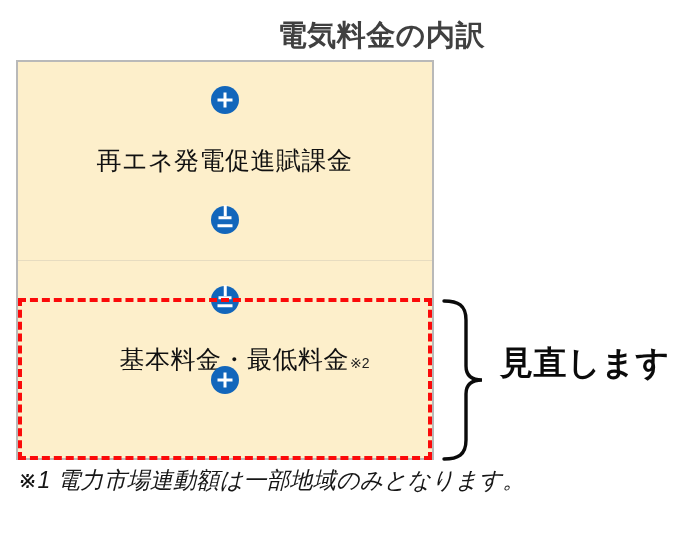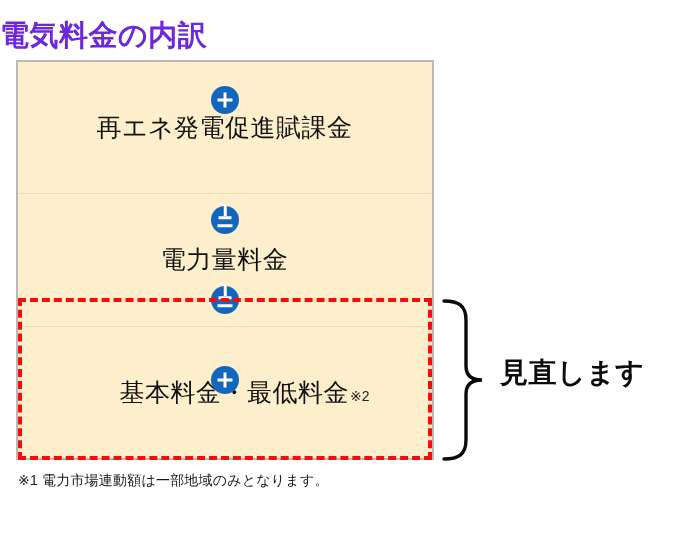--- a/index.html
+++ b/index.html
@@ -22,26 +22,27 @@
     width: 700px;
     height: 537px;
   }
 
   
   .title {
     position: absolute;
     left: 0;
     top: 16px;
     width: 450px;
-    text-align: left;
+    text-align: right;
     font-size: 29px;
     font-weight: bold;
     letter-spacing: 0.5px;
-    color: #6d28d9;
-    white-space: nowrap;
+    color: #404040;
+    white-space: nowrap;
+    padding-left: 35px;
   }
 
   
   .breakdown {
     position: absolute;
     left: 16px;
     top: 60px;
     width: 418px;
     height: 400px;
     box-sizing: border-box;
@@ -167,41 +168,42 @@
     left: 442px;
     top: 298px;
     width: 52px;
     height: 164px;
   }
   .brace svg { display: block; }
 
   .callout {
     position: absolute;
     left: 500px;
-    top: 354px;
-    font-size: 28px;
+    top: 341px;
+    font-size: 33px;
     font-weight: bold;
     color: #0b0b0b;
     letter-spacing: 0.5px;
     white-space: nowrap;
   }
 
   
   .footnotes {
     position: absolute;
     left: 18px;
     top: 466px;
     width: 560px;
   }
   .footnote {
-    font-size: 14px;
+    font-size: 23px;
     line-height: 28px;
     color: #161616;
     white-space: nowrap;
     letter-spacing: 0.2px;
+    font-style: italic;
   }
 </style>
 </head>
 <body>
 
 <div id="stage">
 
   <div class="title">電気料金の内訳</div>
 
   <div class="breakdown">
@@ -209,26 +211,20 @@
 
       <div class="row">
         <span class="row-label">
           <span>再エネ発電促進賦課金</span>
             <span class="row-note"></span>
         </span>
       </div>
 
 
 
-      <div class="row">
-        <span class="row-label">
-          <span>電力量料金</span>
-            <span class="row-note"></span>
-        </span>
-      </div>
 
       <div class="row">
         <span class="row-label">
           <span>基本料金・最低料金</span>
             <span class="row-note">※2</span>
         </span>
       </div>
 
     </div>
   </div>

